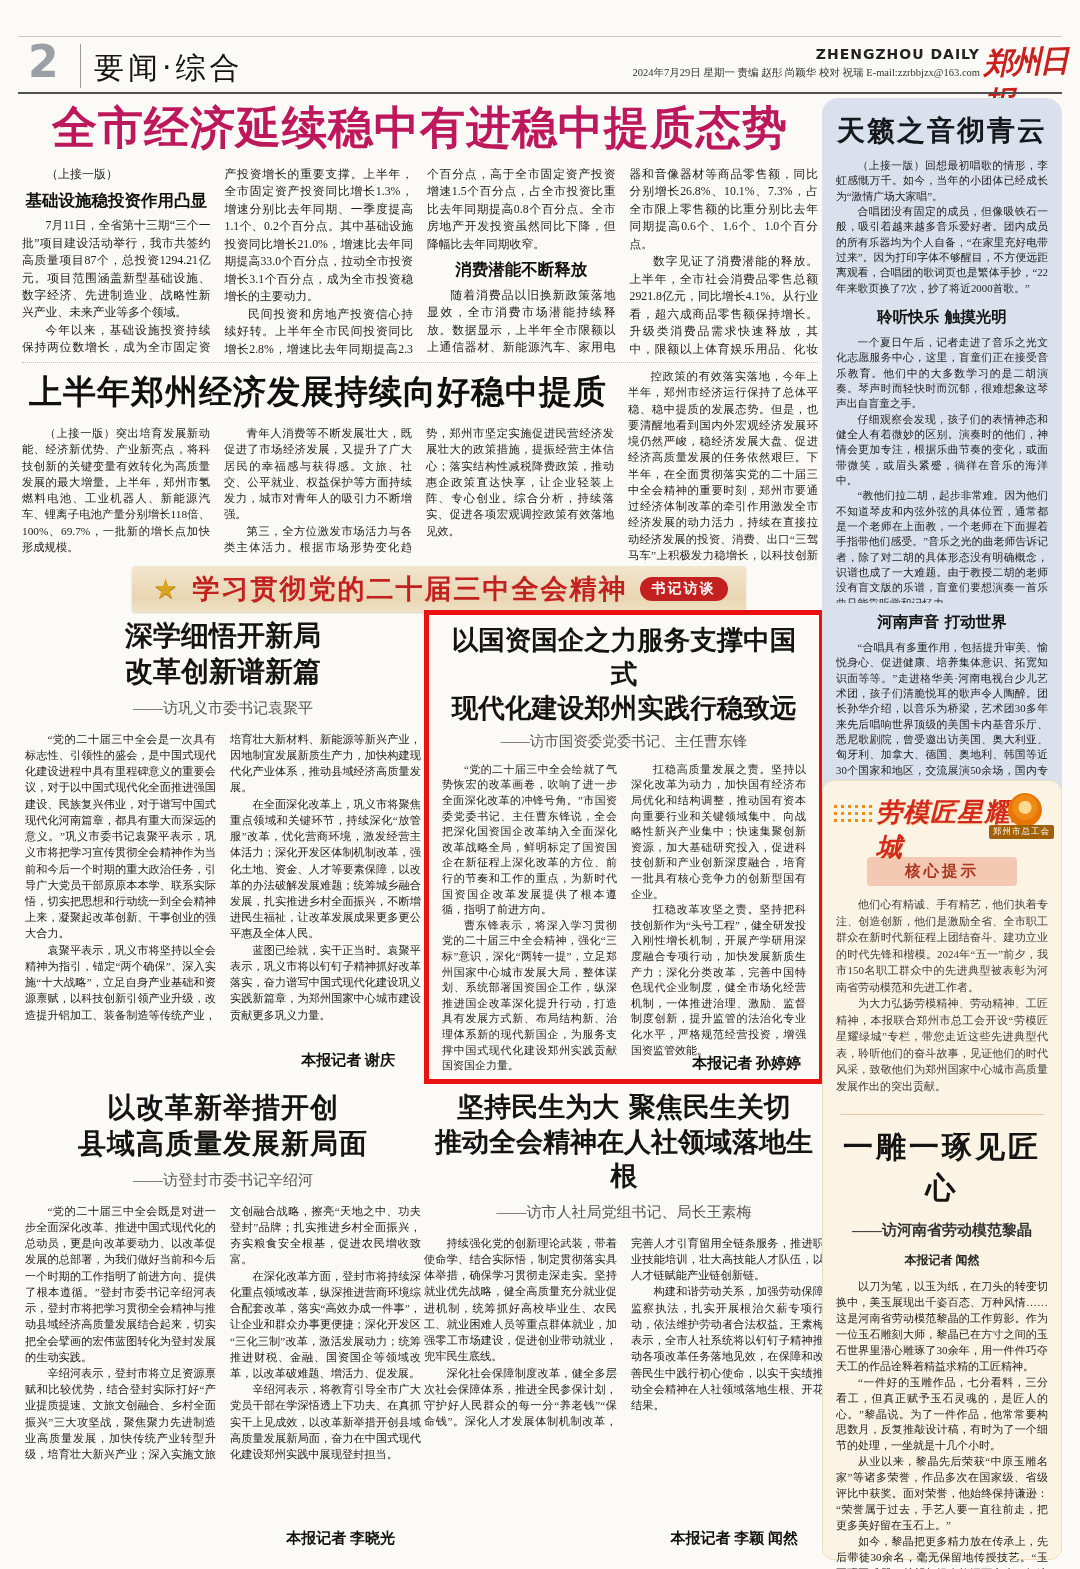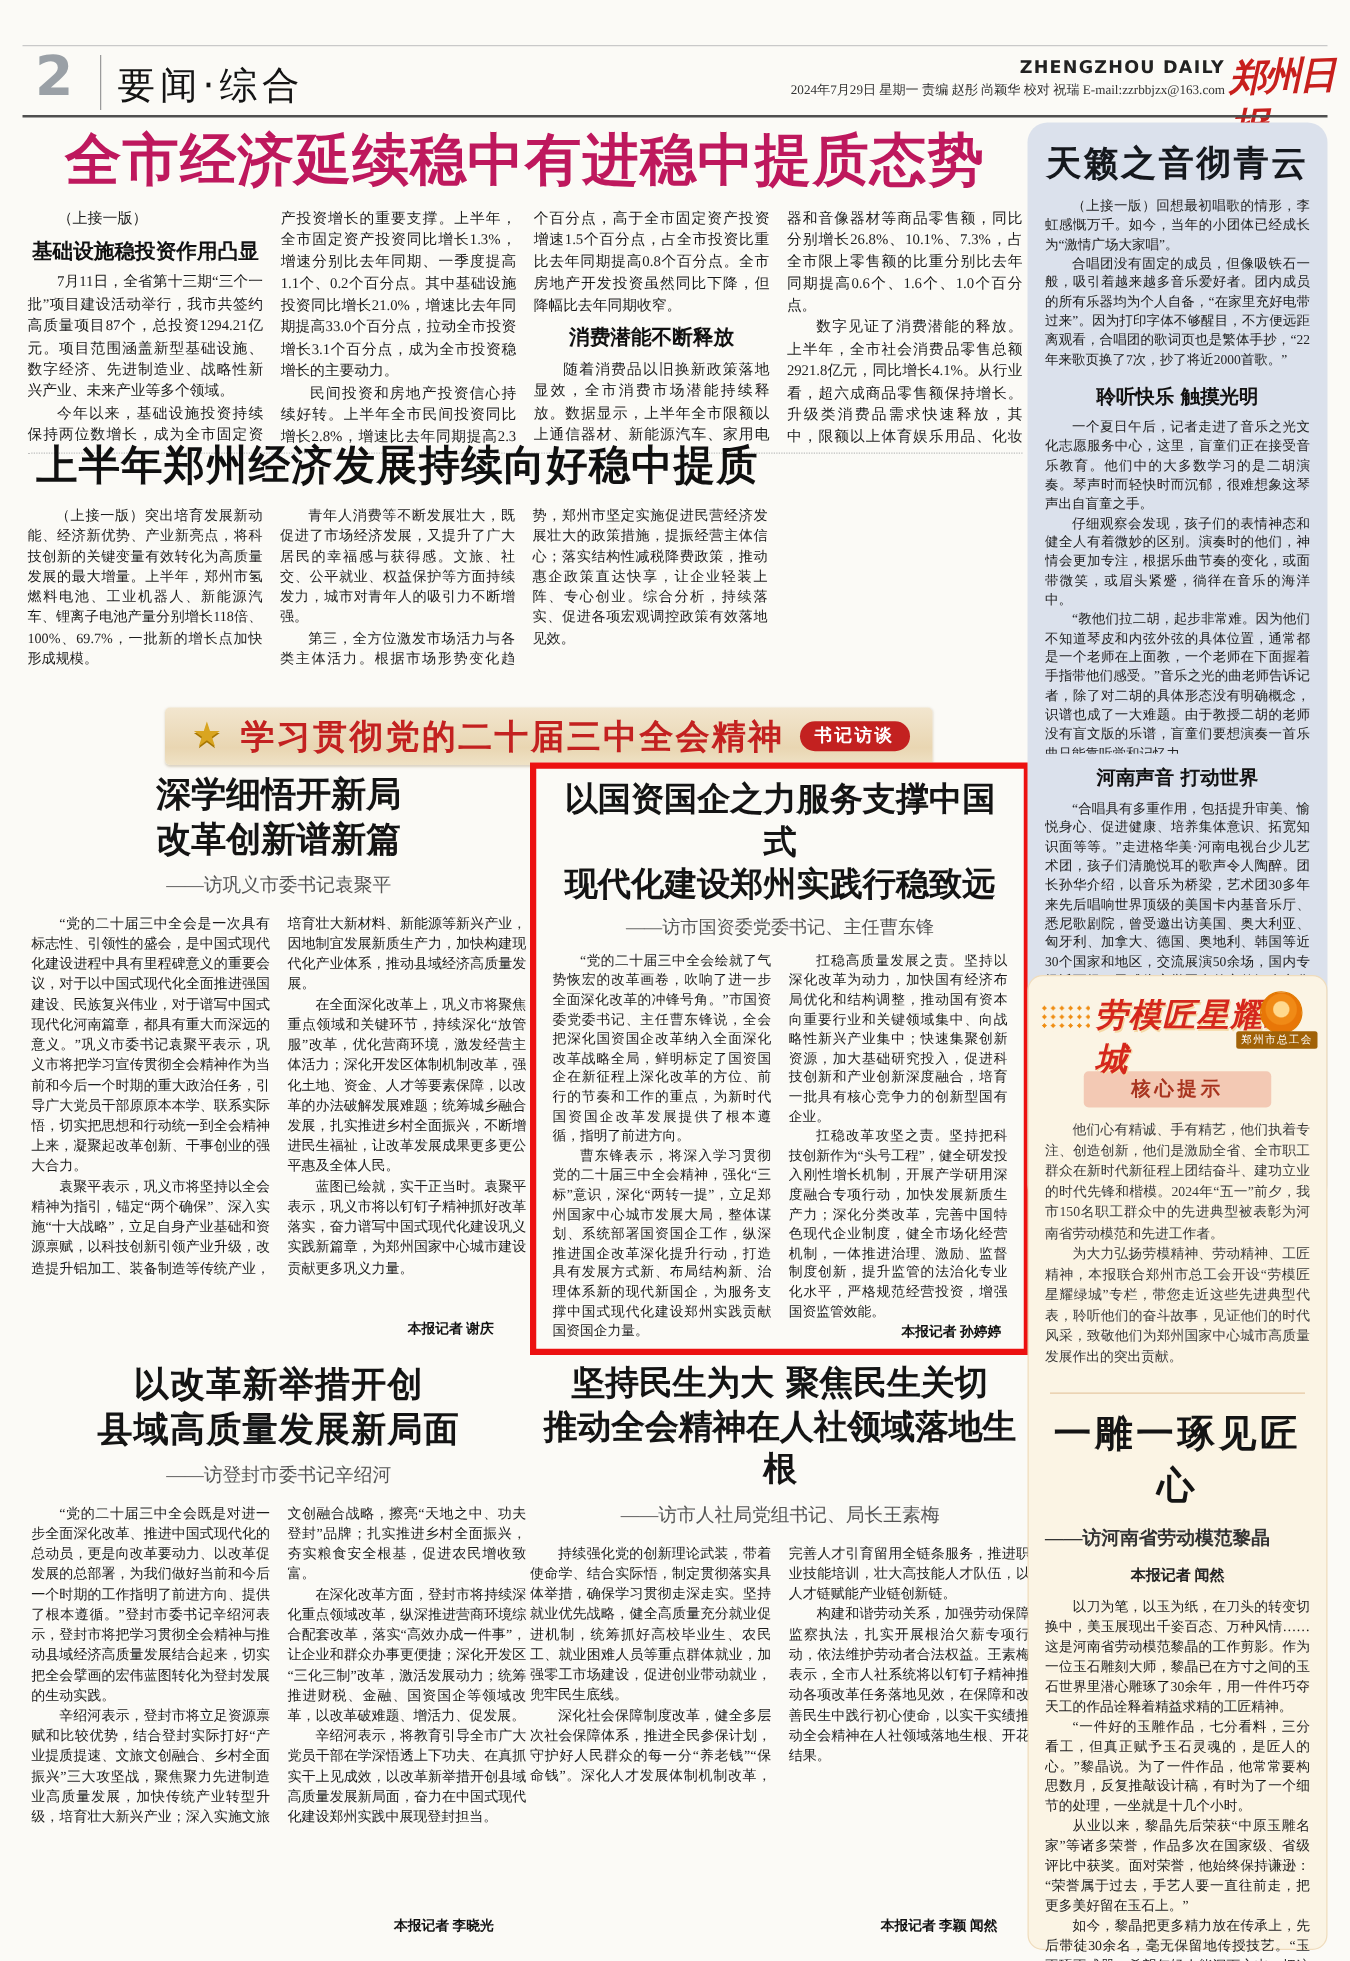--- a/index.html
+++ b/index.html
@@ -23,38 +23,38 @@
   .headrule{left:18px;top:92px;width:1044px;height:2px;background:#4f4f4f;}
   
   .lead-hl{left:20px;top:98px;width:800px;text-align:center;font-size:45px;font-weight:bold;letter-spacing:1px;color:#be185d;}
   .lead-body{left:22px;top:166px;width:796px;height:196px;overflow:hidden;
     column-count:4;column-gap:14px;font-size:11.8px;line-height:1.48;text-align:justify;}
   .lead-body p,.colflow p{margin:0;text-indent:2em;}
   .lead-continued{font-size:12px;text-indent:1em;margin:0 0 2px 0;}
   .subhead{font-size:16.5px;font-weight:bold;text-align:center;margin:5px 0 4px 0;color:#111;}
   .rule-dot{left:22px;top:362px;width:796px;height:0;border-top:1px dotted #bdbdbd;}
   
-  .art2{left:22px;top:348px;width:796px;height:194px;display:flex;gap:4px;flex-direction:column;}
+  .art2{left:22px;top:368px;width:796px;height:194px;display:flex;gap:14px;}
   .art2-left{width:592px;}
   .art2-hl{text-align:center;font-size:33px;font-weight:bold;letter-spacing:1px;color:#101010;margin:2px 0 10px 0;}
   .art2-cols{column-count:3;column-gap:14px;height:132px;overflow:hidden;font-size:11.3px;line-height:1.44;text-align:justify;}
   .art2-right{width:190px;height:194px;overflow:hidden;font-size:11.3px;line-height:1.44;text-align:justify;}
   .art2-right p{margin:0;text-indent:2em;}
   
   .banner{left:132px;top:566px;width:614px;height:46px;display:flex;align-items:center;justify-content:center;gap:12px;
     background:linear-gradient(180deg,#f2e6cf 0%,#e9d6b2 70%,#efe2c6 100%);border-radius:4px;box-shadow:0 1px 2px rgba(120,90,40,.25);}
   .emblem{width:30px;height:30px;color:#d9a520;font-size:27px;line-height:30px;text-align:center;text-shadow:0 1px 0 #a67500;}
   .banner-title{font-size:27px;font-weight:bold;color:#c32120;letter-spacing:2px;}
   .banner-badge{background:#c32120;color:#fff;font-size:14px;font-weight:bold;border-radius:14px;padding:3px 12px;letter-spacing:2px;}
   
   .iv{position:absolute;}
   .iv-hl{text-align:center;font-weight:bold;color:#141414;line-height:1.28;}
   .iv-by{text-align:center;color:#555;margin-top:9px;}
   .colflow{column-count:2;column-gap:14px;overflow:hidden;text-align:justify;}
-  .reporter{position:absolute;right:26px;bottom:8px;font-weight:bold;font-size:11px;color:#111;text-align:right;}
+  .reporter{position:absolute;right:26px;bottom:8px;font-weight:bold;font-size:15px;color:#111;text-align:right;}
   .iv-a{left:25px;top:618px;width:396px;height:460px;}
   .iv-a .iv-hl{font-size:28px;}
   .iv-a .iv-by{font-size:15px;}
   .iv-a .colflow{margin-top:13px;height:330px;font-size:11.2px;line-height:1.45;}
   .iv-red{left:424px;top:610px;width:400px;height:474px;border:5px solid #ec1111;background:#fbfaf6;padding:8px 13px 6px 13px;}
   .iv-red .iv-hl{font-size:26.5px;}
   .iv-red .iv-by{font-size:14.5px;margin-top:7px;}
   .iv-red .colflow{margin-top:11px;height:328px;font-size:11px;line-height:1.42;}
   .iv-red .reporter{right:18px;bottom:6px;}
   .iv-c{left:25px;top:1090px;width:396px;height:472px;}
@@ -81,21 +81,21 @@
   .lm-title{position:absolute;left:40px;top:4px;font-size:26px;font-weight:bold;font-style:italic;color:#d5271c;letter-spacing:1px;text-shadow:1px 1px 0 #f5d9a6;}
   .lm-logo{position:absolute;right:6px;top:2px;width:34px;height:34px;border-radius:50%;
     background:radial-gradient(circle at 50% 42%,#ffd98e 0 6px,#f08a16 7px 12px,#e87607 13px 17px);border:1px solid #e07a00;}
   .lm-tag{position:absolute;right:-6px;top:34px;background:#a16207;color:#fff;font-size:8.5px;padding:1px 4px;border-radius:2px;letter-spacing:1px;white-space:nowrap;}
   .core-pill{width:150px;margin:14px auto 10px auto;background:#f3c9b4;border-radius:4px;text-align:center;
     font-size:15.5px;font-weight:bold;color:#a8341f;padding:4px 0;letter-spacing:3px;}
   .core-text{height:206px;overflow:hidden;font-size:11px;line-height:1.5;text-align:justify;color:#3a3a3a;}
   .core-text p{margin:0;text-indent:2em;}
   .lm-div{height:1px;background:#e6c8a2;margin:12px 4px;}
   .lm-hl2{text-align:center;font-size:30px;font-weight:bold;letter-spacing:3px;color:#141414;margin-top:6px;}
-  .lm-by2{font-size:15px;font-weight:bold;color:#333;margin-top:12px;}
+  .lm-by2{text-align:center;font-size:15px;font-weight:bold;color:#333;margin-top:12px;}
   .lm-rep2{text-align:center;font-size:12px;font-weight:bold;color:#222;margin-top:12px;}
   .lm-body{margin-top:10px;height:300px;overflow:hidden;font-size:11px;line-height:1.45;text-align:justify;}
   .lm-body p{margin:0;text-indent:2em;}
 </style>
 </head>
 <body>
 
 <div class="page" data-name="newspaper-page">
 
   <div class="abs topline" data-name="header-top-rule"></div>

